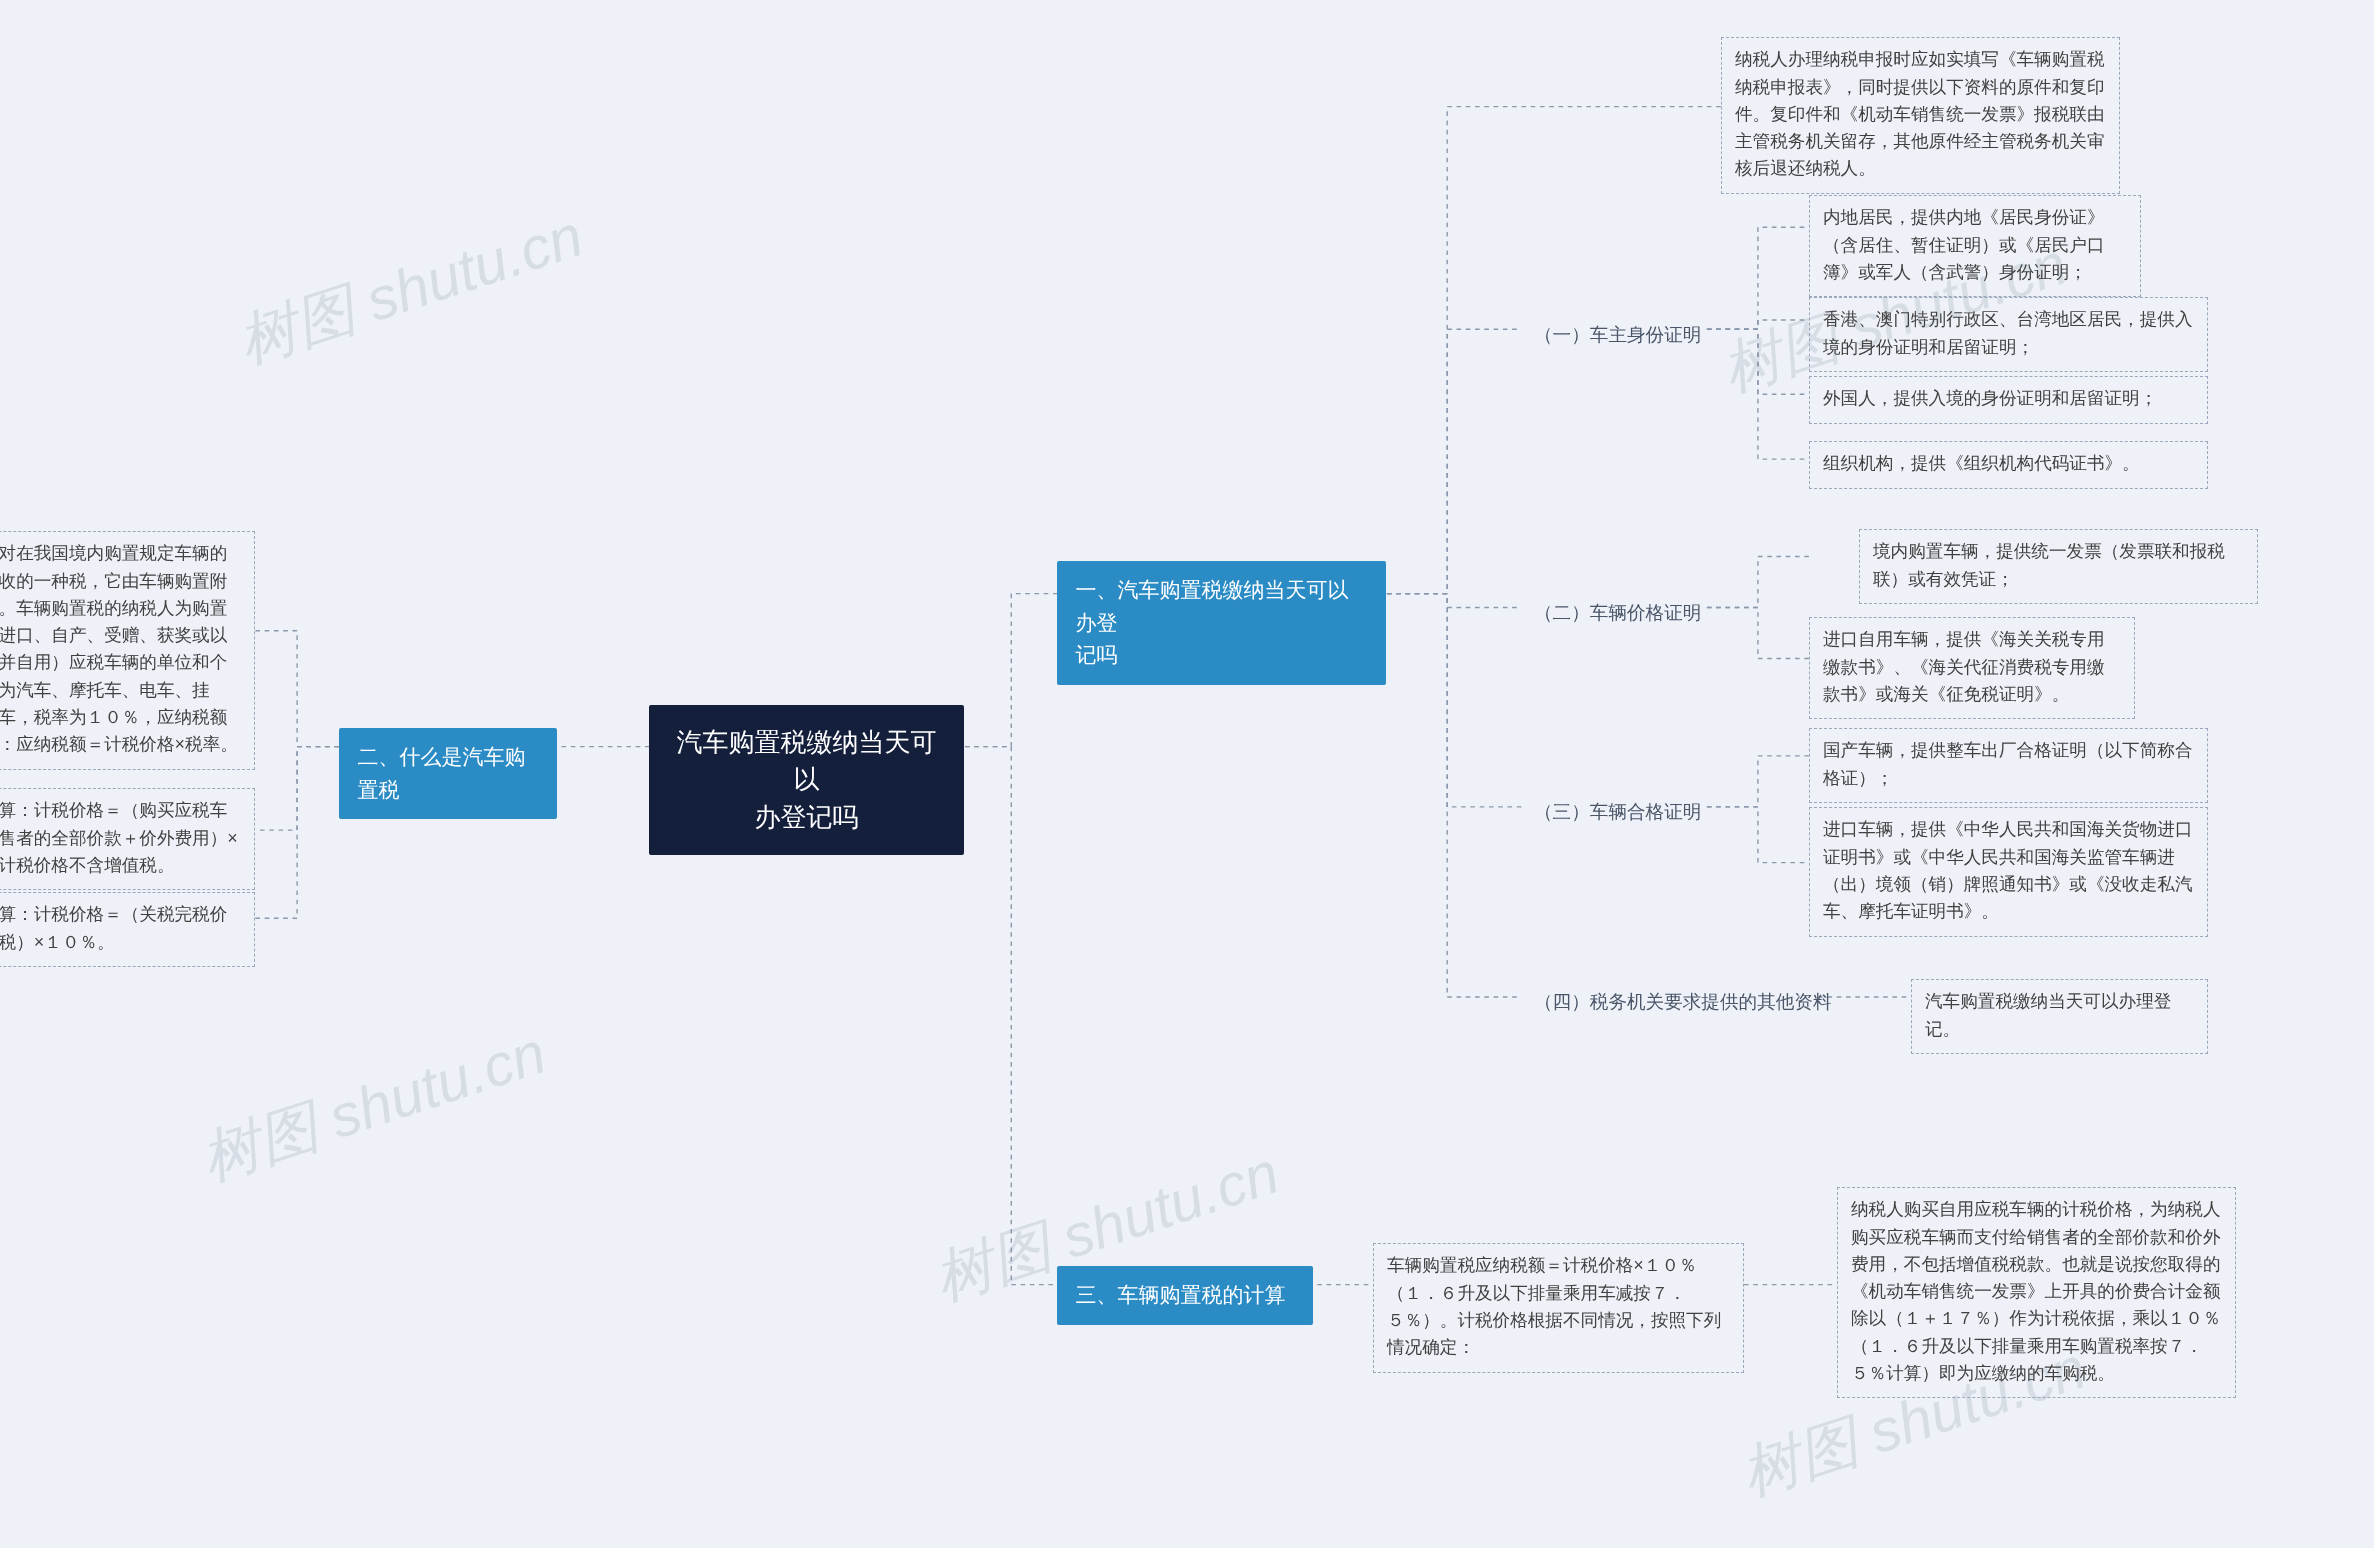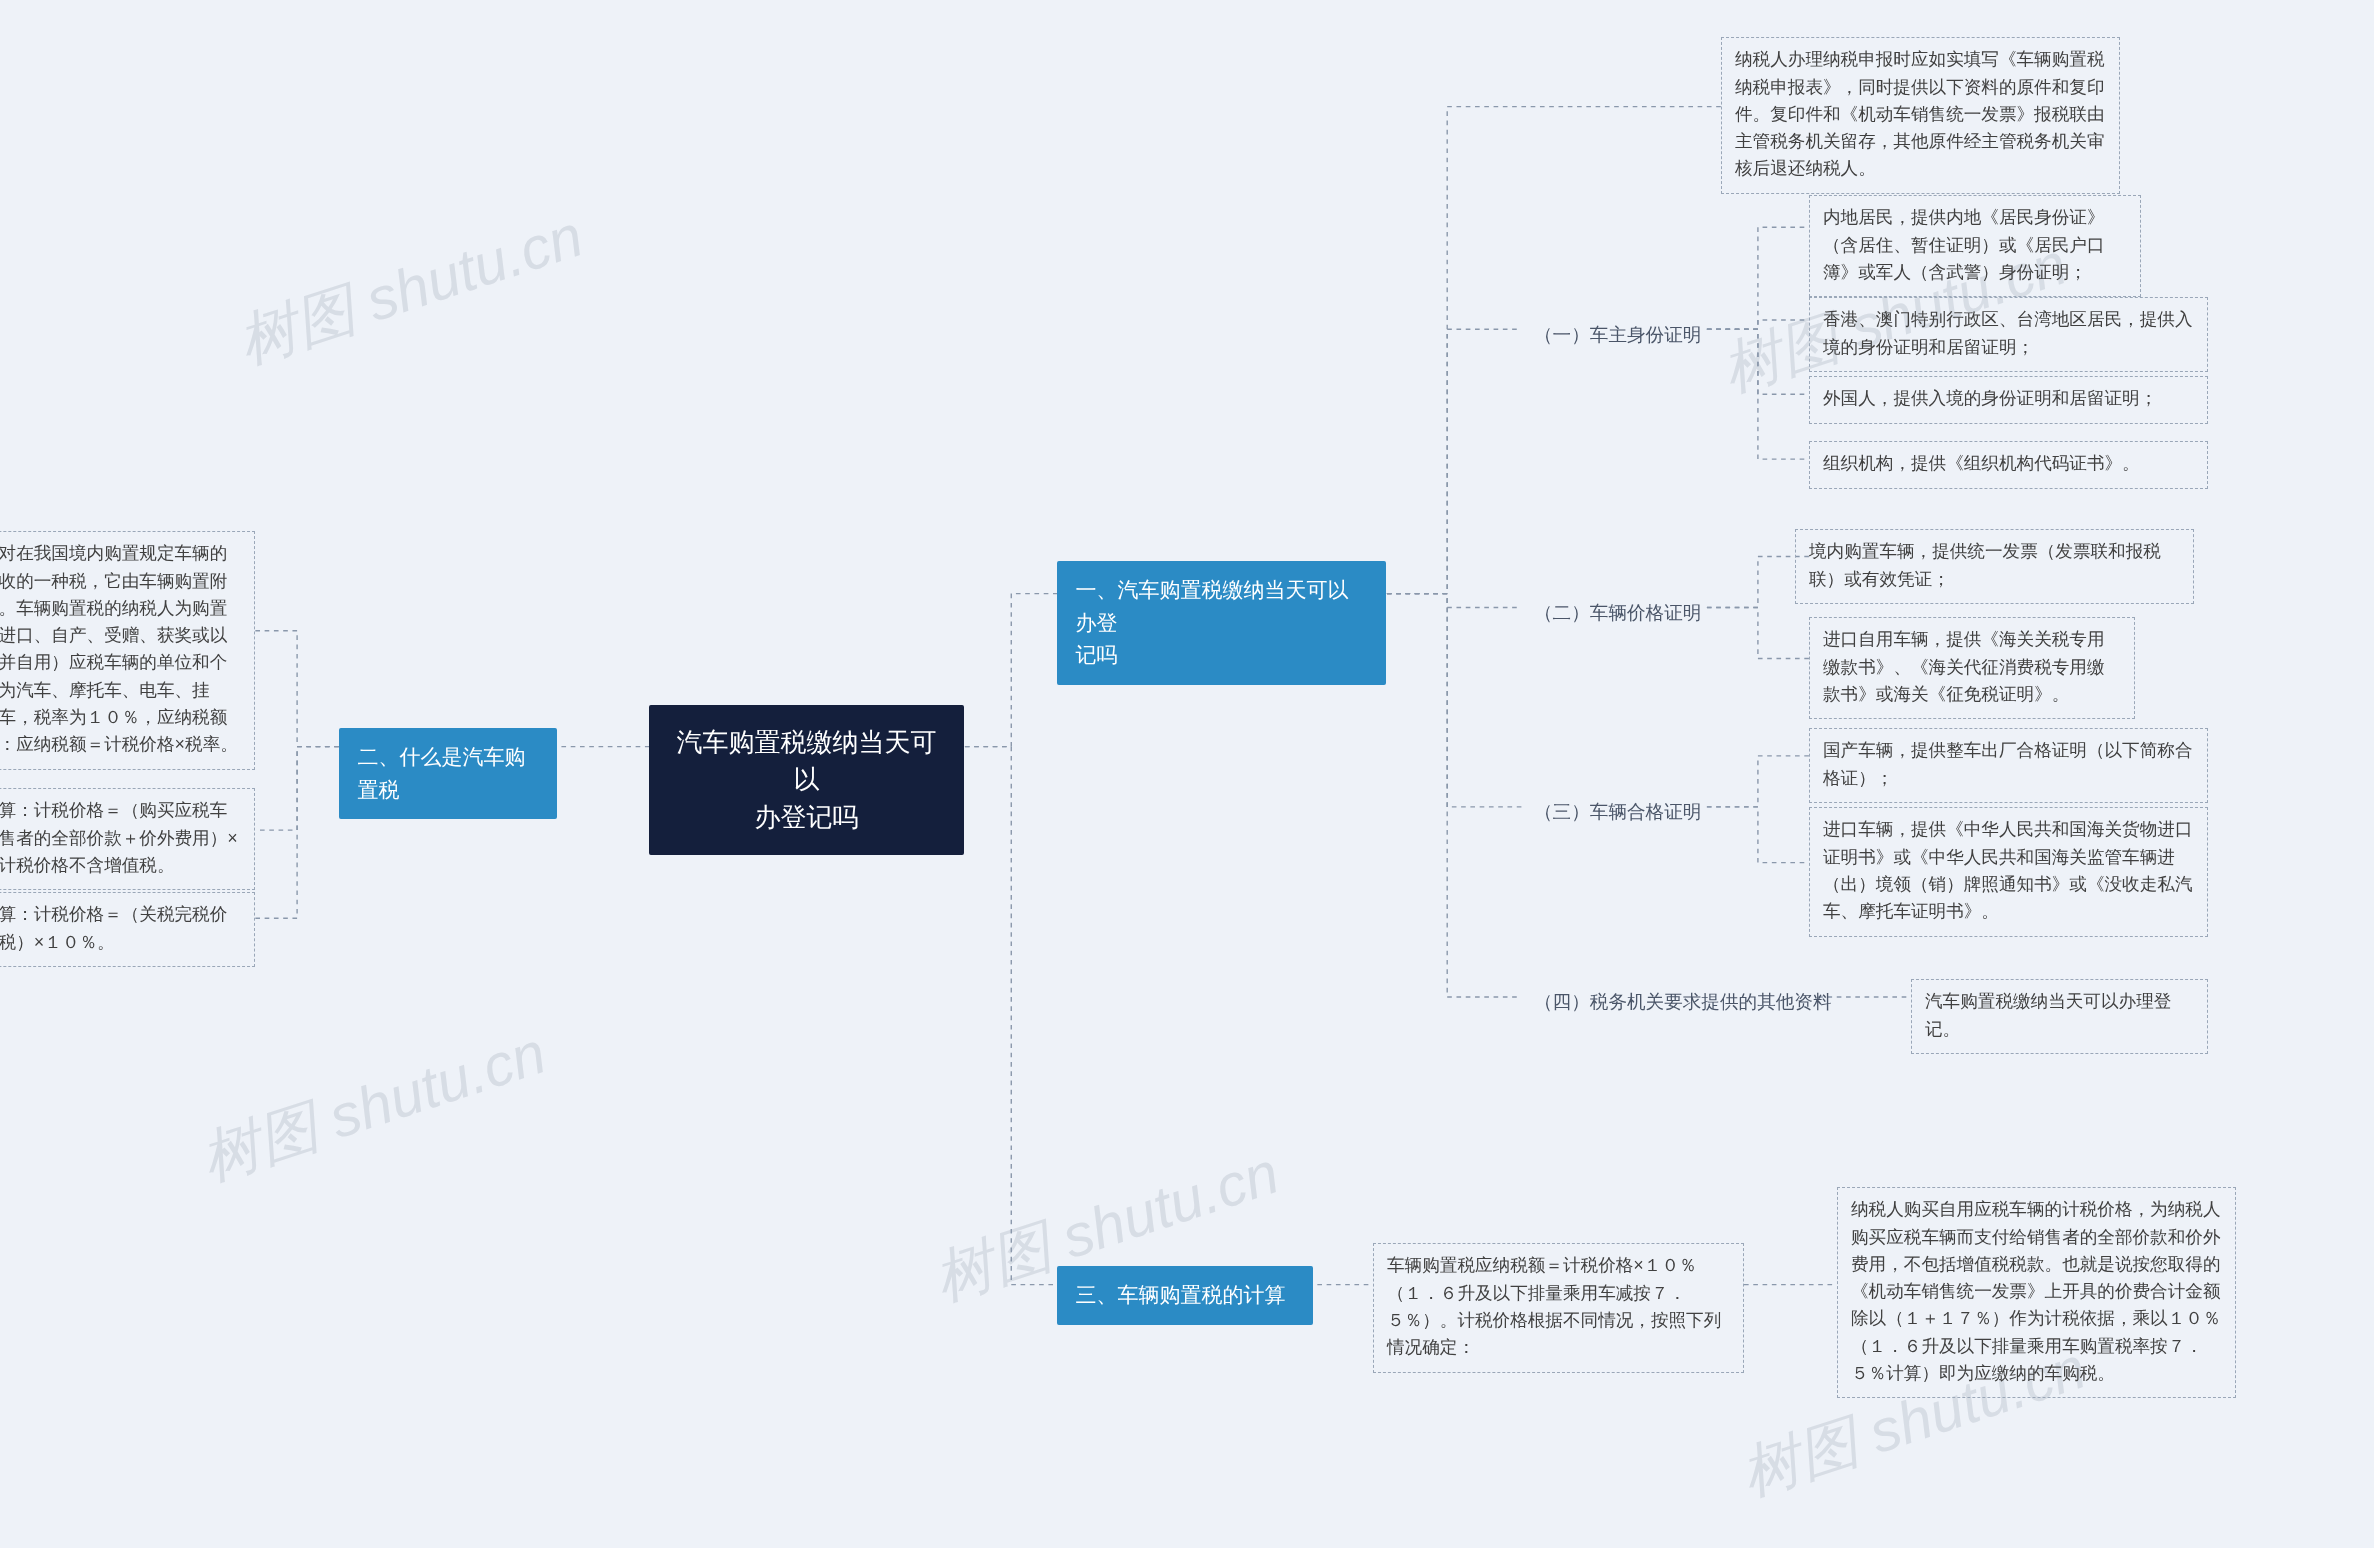--- a/index.html
+++ b/index.html
@@ -129,21 +129,21 @@
 
 <div class="node leaf" style="left:1721px; top:37px; width:399px;">纳税人办理纳税申报时应如实填写《车辆购置税纳税申报表》，同时提供以下资料的原件和复印件。复印件和《机动车销售统一发票》报税联由主管税务机关留存，其他原件经主管税务机关审核后退还纳税人。</div>
 
 <div class="node sub" style="left:1521px; top:314px;">（一）车主身份证明</div>
 <div class="node leaf" style="left:1809px; top:195px; width:332px;">内地居民，提供内地《居民身份证》（含居住、暂住证明）或《居民户口簿》或军人（含武警）身份证明；</div>
 <div class="node leaf" style="left:1809px; top:297px; width:399px;">香港、澳门特别行政区、台湾地区居民，提供入境的身份证明和居留证明；</div>
 <div class="node leaf" style="left:1809px; top:376px; width:399px;">外国人，提供入境的身份证明和居留证明；</div>
 <div class="node leaf" style="left:1809px; top:441px; width:399px;">组织机构，提供《组织机构代码证书》。</div>
 
 <div class="node sub" style="left:1521px; top:592px;">（二）车辆价格证明</div>
-<div class="node leaf" style="left:1795px; top:529px; width:399px;">境内购置车辆，提供统一发票（发票联和报税联）或有效凭证；</div>
+<div class="node leaf" style="left:1859px; top:529px; width:399px;">境内购置车辆，提供统一发票（发票联和报税联）或有效凭证；</div>
 <div class="node leaf" style="left:1809px; top:617px; width:326px;">进口自用车辆，提供《海关关税专用缴款书》、《海关代征消费税专用缴款书》或海关《征免税证明》。</div>
 
 <div class="node sub" style="left:1521px; top:791px;">（三）车辆合格证明</div>
 <div class="node leaf" style="left:1809px; top:728px; width:399px;">国产车辆，提供整车出厂合格证明（以下简称合格证）；</div>
 <div class="node leaf" style="left:1809px; top:807px; width:399px;">进口车辆，提供《中华人民共和国海关货物进口证明书》或《中华人民共和国海关监管车辆进（出）境领（销）牌照通知书》或《没收走私汽车、摩托车证明书》。</div>
 
 <div class="node sub" style="left:1521px; top:981px;">（四）税务机关要求提供的其他资料</div>
 <div class="node leaf" style="left:1911px; top:979px; width:297px;">汽车购置税缴纳当天可以办理登记。</div>
 
 <div class="node branch" style="left:339px; top:728px; width:218px;">二、什么是汽车购置税</div>

